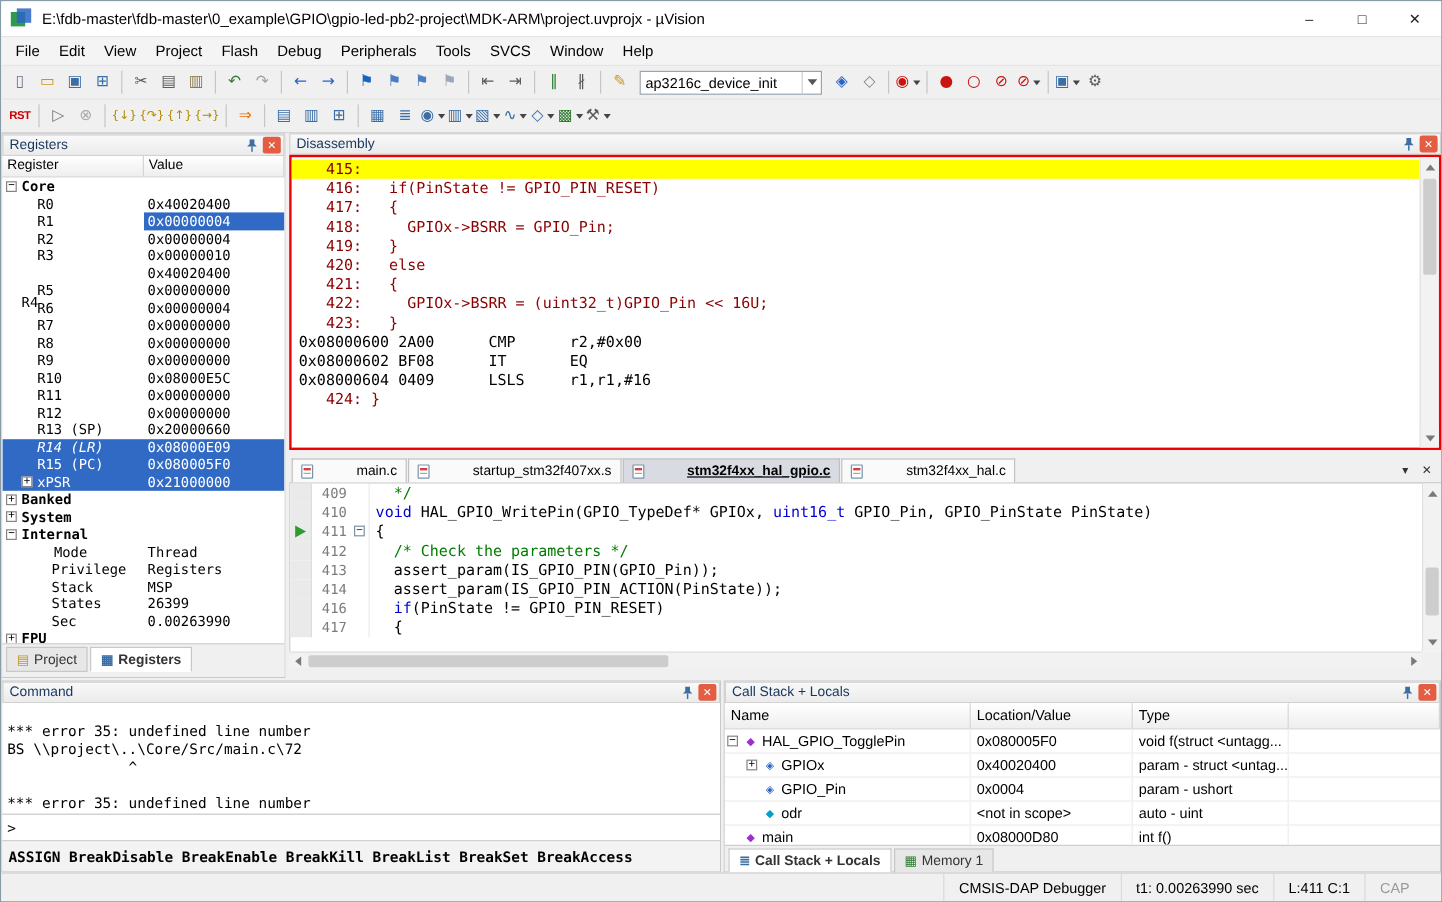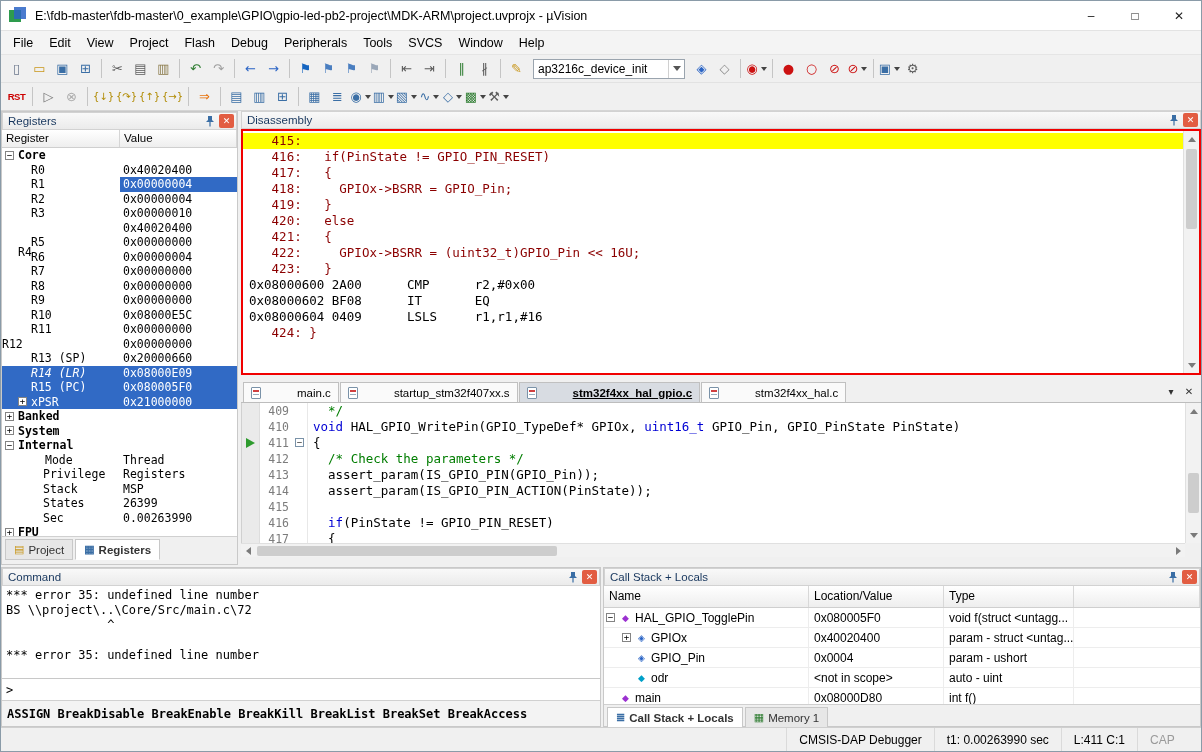--- a/index.html
+++ b/index.html
@@ -99,21 +99,21 @@
 .ehsb{position:absolute;top:432px;left:0;right:16px;height:14px;background:#f2f2f2;border-top:1px solid #e0e0e0;}
 .hsb-btn{position:absolute;top:0;width:14px;height:14px;display:flex;align-items:center;justify-content:center;}
 .hsb-btn.l{left:0;}.hsb-btn.r{right:0;}
 .hsb-btn.l::after{content:"";border-top:4px solid transparent;border-bottom:4px solid transparent;border-right:5px solid #7a7a7a;}
 .hsb-btn.r::after{content:"";border-top:4px solid transparent;border-bottom:4px solid transparent;border-left:5px solid #7a7a7a;}
 .hsb-thumb{position:absolute;top:2px;height:10px;background:#cdcdcd;border-radius:2px;}
 .evsb{position:absolute;top:0;right:0;bottom:0;width:16px;background:#f2f2f2;border-left:1px solid #e0e0e0;}
 
 
 .bottom-left{position:absolute;top:566px;left:0;width:600px;height:160px;background:#fff;border:1px solid #c9c9c9;}
-.cmd-lines{position:absolute;top:18px;left:0;right:0;height:92px;overflow:hidden;padding:2px 0 0 4px;background:#fff;}
+.cmd-lines{position:absolute;top:18px;left:0;right:0;height:92px;overflow:hidden;padding:16px 0 0 4px;background:#fff;}
 .cline{height:15px;line-height:15px;white-space:pre;font-family:"DejaVu Sans Mono","Liberation Mono",monospace;font-size:12px;}
 .cmd-input{position:absolute;top:110px;left:0;right:0;height:22px;border-top:1px solid #c8c8c8;display:flex;align-items:center;padding-left:4px;font-family:"DejaVu Sans Mono",monospace;font-size:12px;background:#fff;}
 .cmd-assist{position:absolute;top:132px;left:0;right:0;bottom:0;background:#f3f3f3;border-top:1px solid #d0d0d0;display:flex;align-items:center;padding-left:5px;font-family:"DejaVu Sans Mono","Liberation Mono",monospace;font-size:12px;font-weight:bold;white-space:nowrap;overflow:hidden;}
 
 
 .bottom-right{position:absolute;top:566px;left:602px;right:0;height:160px;background:#fff;border:1px solid #c9c9c9;}
 .cs-head{position:absolute;top:18px;left:0;right:0;height:22px;display:grid;grid-template-columns:205px 135px 130px 1fr;background:linear-gradient(#fff,#eee);border-bottom:1px solid #cfcfcf;font-size:12px;}
 .cs-head .hc{padding:3px 0 0 5px;border-right:1px solid #d8d8d8;white-space:nowrap;overflow:hidden;}
 .cs-rows{position:absolute;top:40px;left:0;right:0;height:96px;overflow:hidden;background:#fff;}
 .cs-row{display:grid;grid-template-columns:205px 135px 130px 1fr;height:20px;border-bottom:1px solid #ededed;font-size:12px;}
@@ -433,21 +433,21 @@
           </div>
           <div class="reg-val">0x08000E5C</div>
         </div>
         <div class="reg-row">
           <div class="reg-name" style="padding-left: 29px;">
             <span>R11</span>
           </div>
           <div class="reg-val">0x00000000</div>
         </div>
         <div class="reg-row">
-          <div class="reg-name" style="">
+          <div class="reg-name" style="padding-left: 29px;">
             <span>R12</span>
           </div>
           <div class="reg-val">0x00000000</div>
         </div>
         <div class="reg-row">
           <div class="reg-name" style="padding-left: 29px;">
             <span>R13 (SP)</span>
           </div>
           <div class="reg-val">0x20000660</div>
         </div>
@@ -636,26 +636,20 @@
             <div class="ecode-text"><span class="seg-pl">  assert_param(IS_GPIO_PIN(GPIO_Pin));</span></div>
           </div>
           <div class="eline">
             <div class="emargin"></div>
             <div class="enum">414</div>
             <div class="efold"></div>
             <div class="ecode-text"><span class="seg-pl">  assert_param(IS_GPIO_PIN_ACTION(PinState));</span></div>
           </div>
           <div class="eline">
             <div class="emargin"></div>
-            <div class="enum">415</div>
-            <div class="efold"></div>
-            <div class="ecode-text"></div>
-          </div>
-          <div class="eline">
-            <div class="emargin"></div>
             <div class="enum">416</div>
             <div class="efold"></div>
             <div class="ecode-text"><span class="seg-pl">  </span><span class="seg-kw">if</span><span class="seg-pl">(PinState != GPIO_PIN_RESET)</span></div>
           </div>
           <div class="eline">
             <div class="emargin"></div>
             <div class="enum">417</div>
             <div class="efold"></div>
             <div class="ecode-text"><span class="seg-pl">  {</span></div>
           </div>

